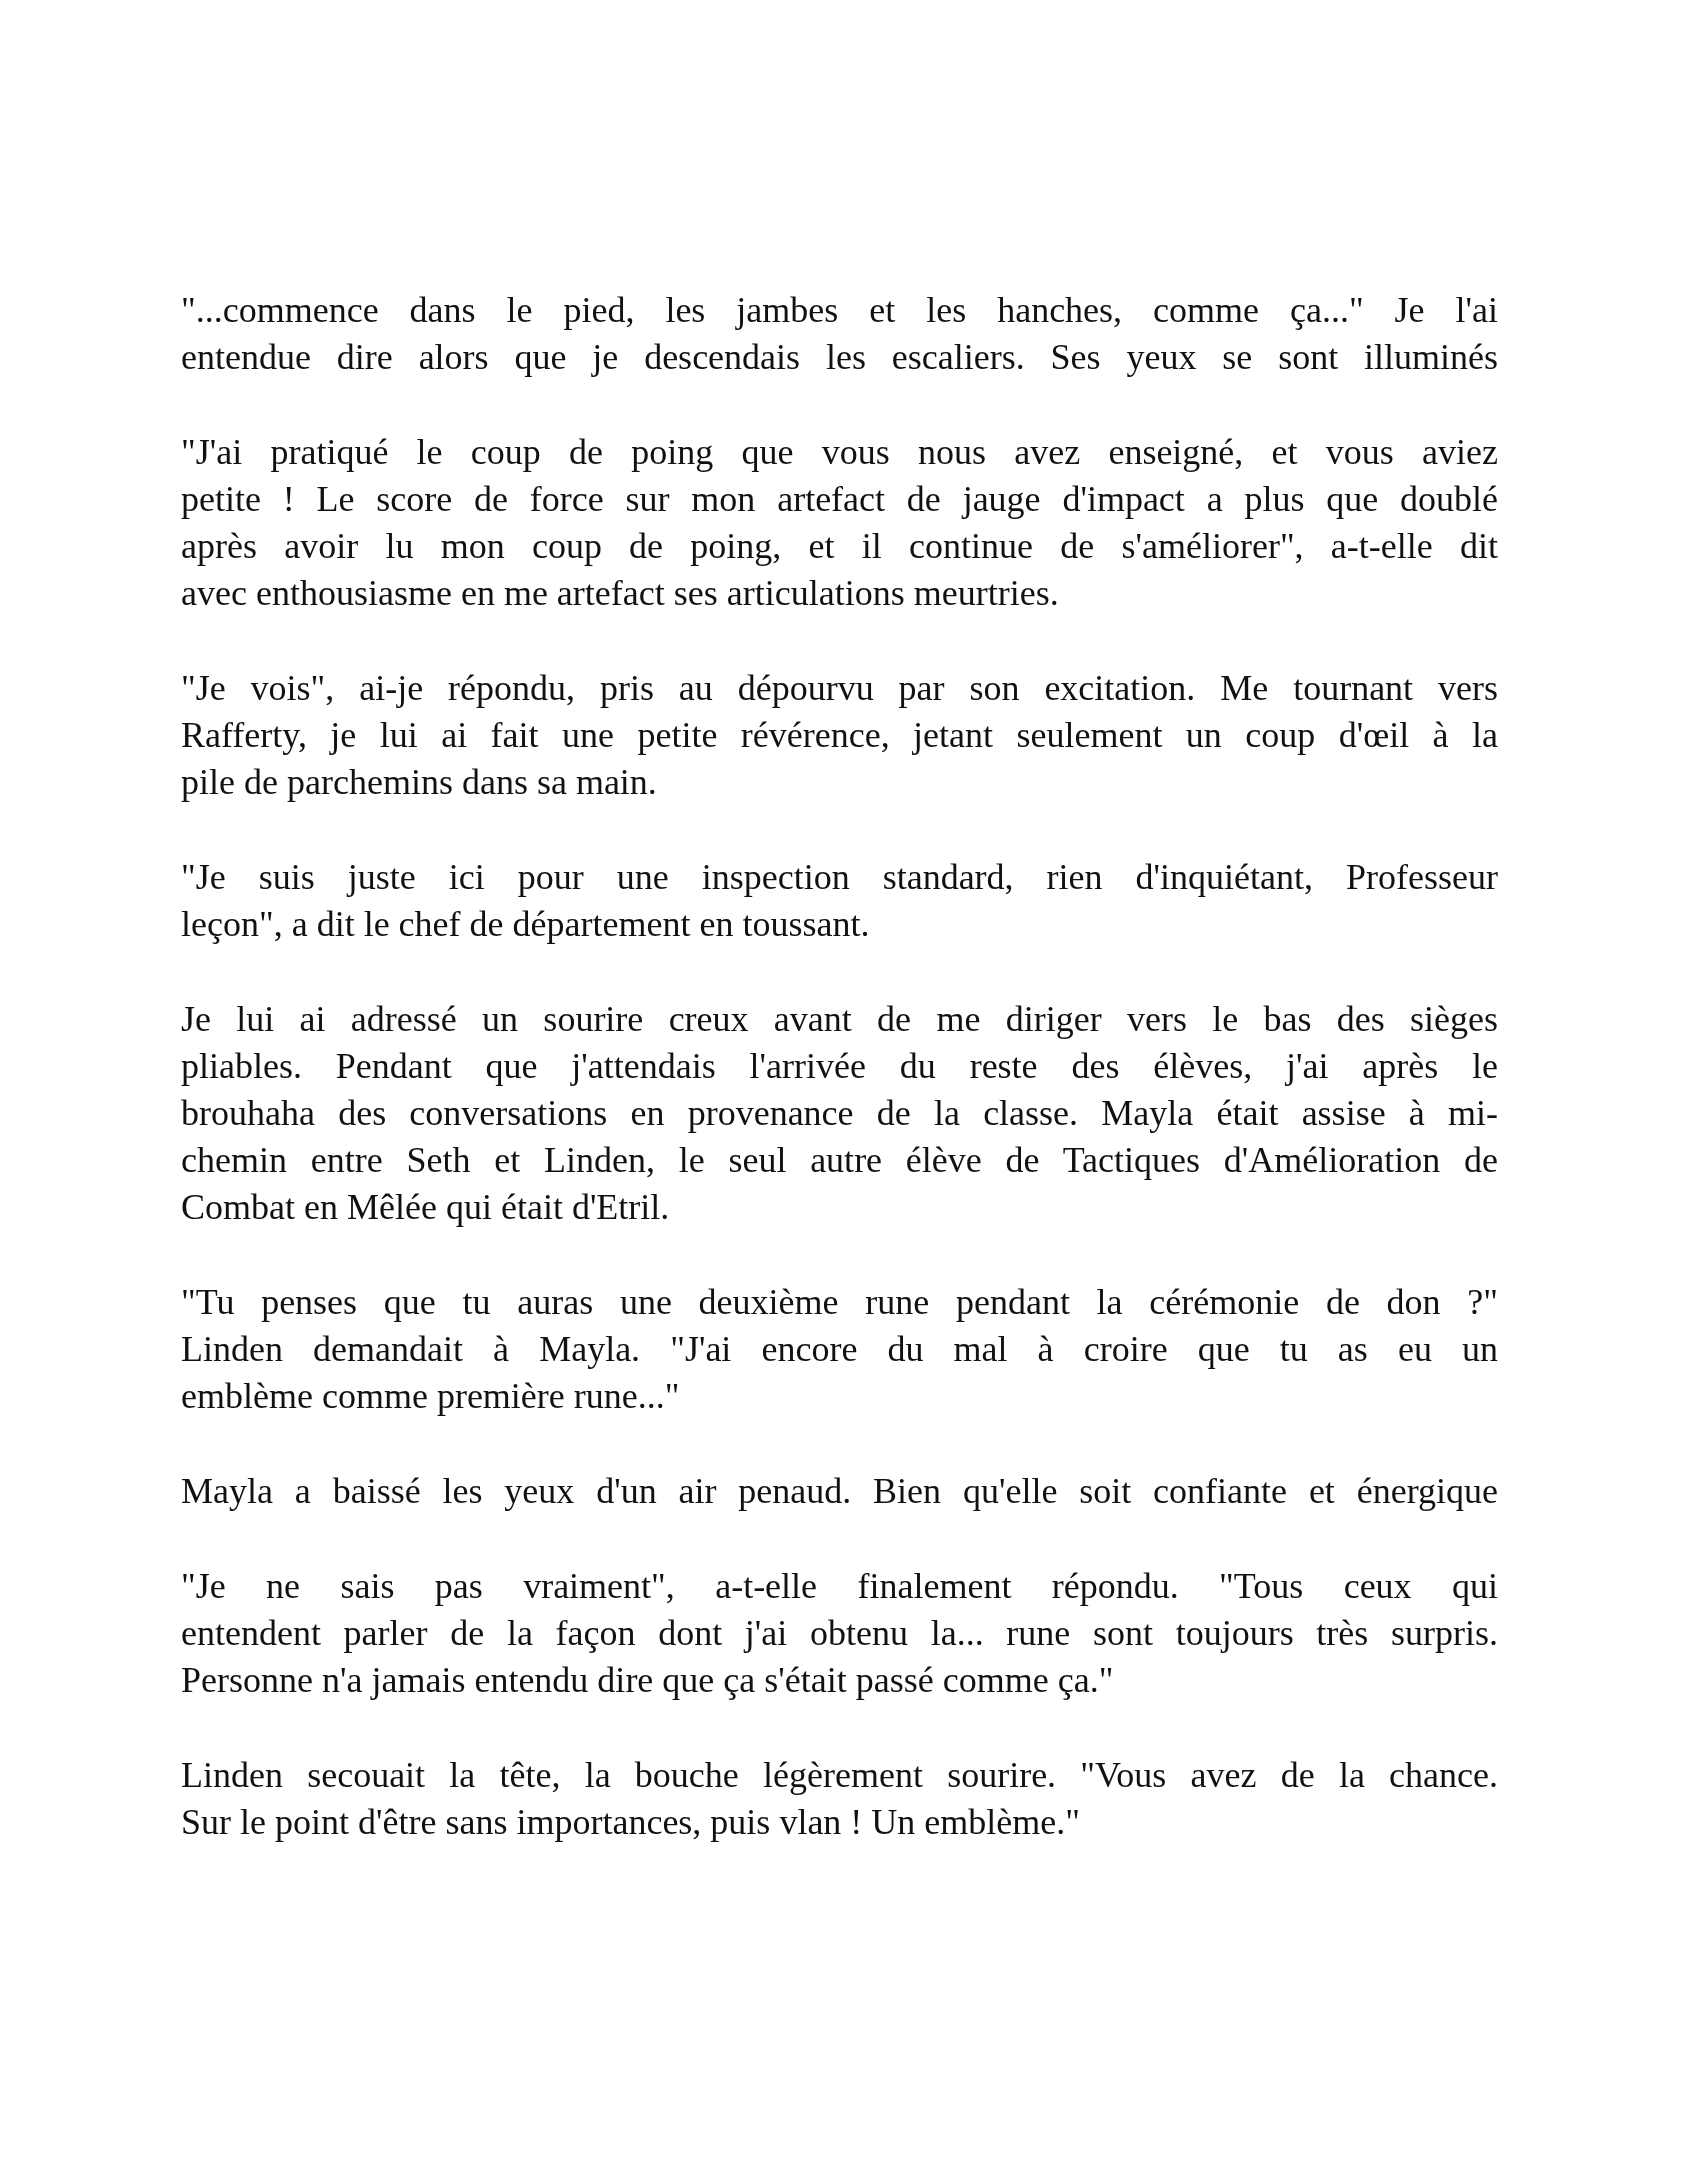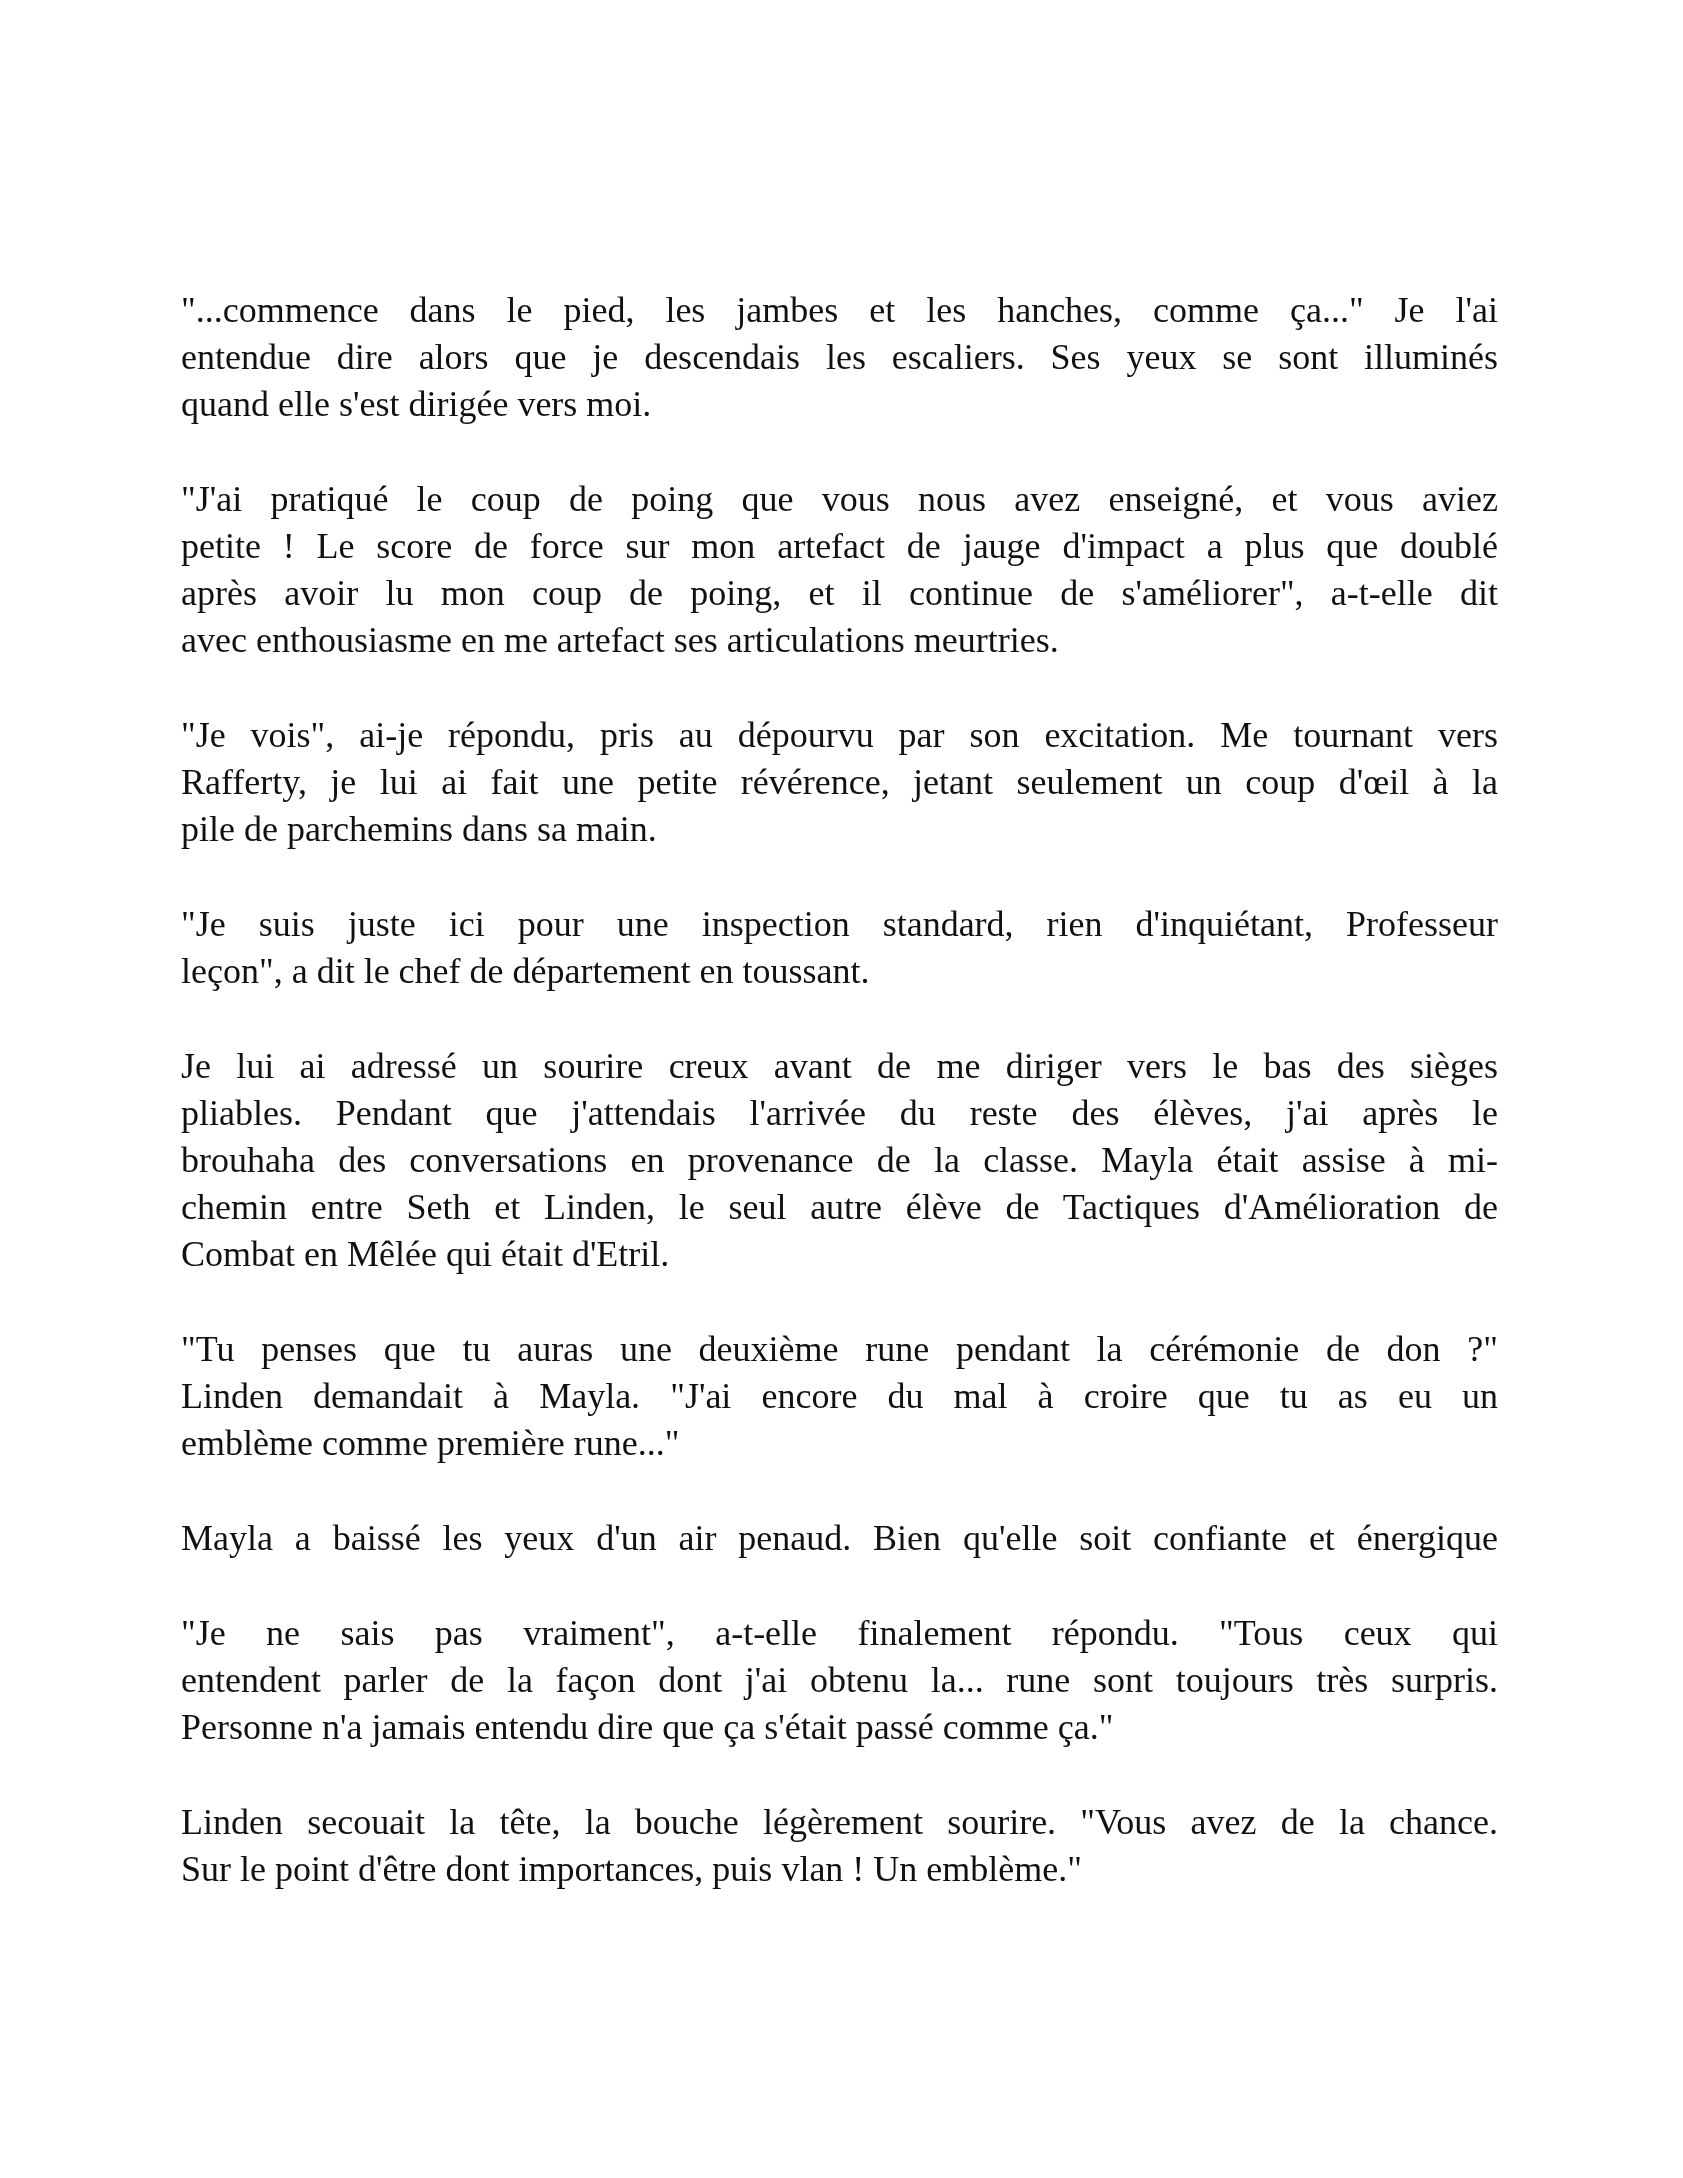--- a/index.html
+++ b/index.html
@@ -38,21 +38,20 @@
   }
 </style>
 </head>
 <body>
 
 <div class="page">
 
   <p class="para">
     <span class="line">"...commence dans le pied, les jambes et les hanches, comme ça..." Je l'ai</span>
     <span class="line">entendue dire alors que je descendais les escaliers. Ses yeux se sont illuminés</span>
-    <span class="line last">quand elle s'est dirigée vers moi.</span>
   </p>
 
   <p class="para">
     <span class="line">"J'ai pratiqué le coup de poing que vous nous avez enseigné, et vous aviez</span>
     <span class="line">petite ! Le score de force sur mon artefact de jauge d'impact a plus que doublé</span>
     <span class="line">après avoir lu mon coup de poing, et il continue de s'améliorer", a-t-elle dit</span>
     <span class="line last">avec enthousiasme en me artefact ses articulations meurtries.</span>
   </p>
 
   <p class="para">
@@ -85,17 +84,17 @@
   </p>
 
   <p class="para">
     <span class="line">"Je ne sais pas vraiment", a-t-elle finalement répondu. "Tous ceux qui</span>
     <span class="line">entendent parler de la façon dont j'ai obtenu la... rune sont toujours très surpris.</span>
     <span class="line last">Personne n'a jamais entendu dire que ça s'était passé comme ça."</span>
   </p>
 
   <p class="para">
     <span class="line">Linden secouait la tête, la bouche légèrement sourire. "Vous avez de la chance.</span>
-    <span class="line last">Sur le point d'être dont importances, puis vlan ! Un emblème."</span>
+    <span class="line last">Sur le point d'être sans importances, puis vlan ! Un emblème."</span>
   </p>
 
 </div>
 
 
 </body></html>

